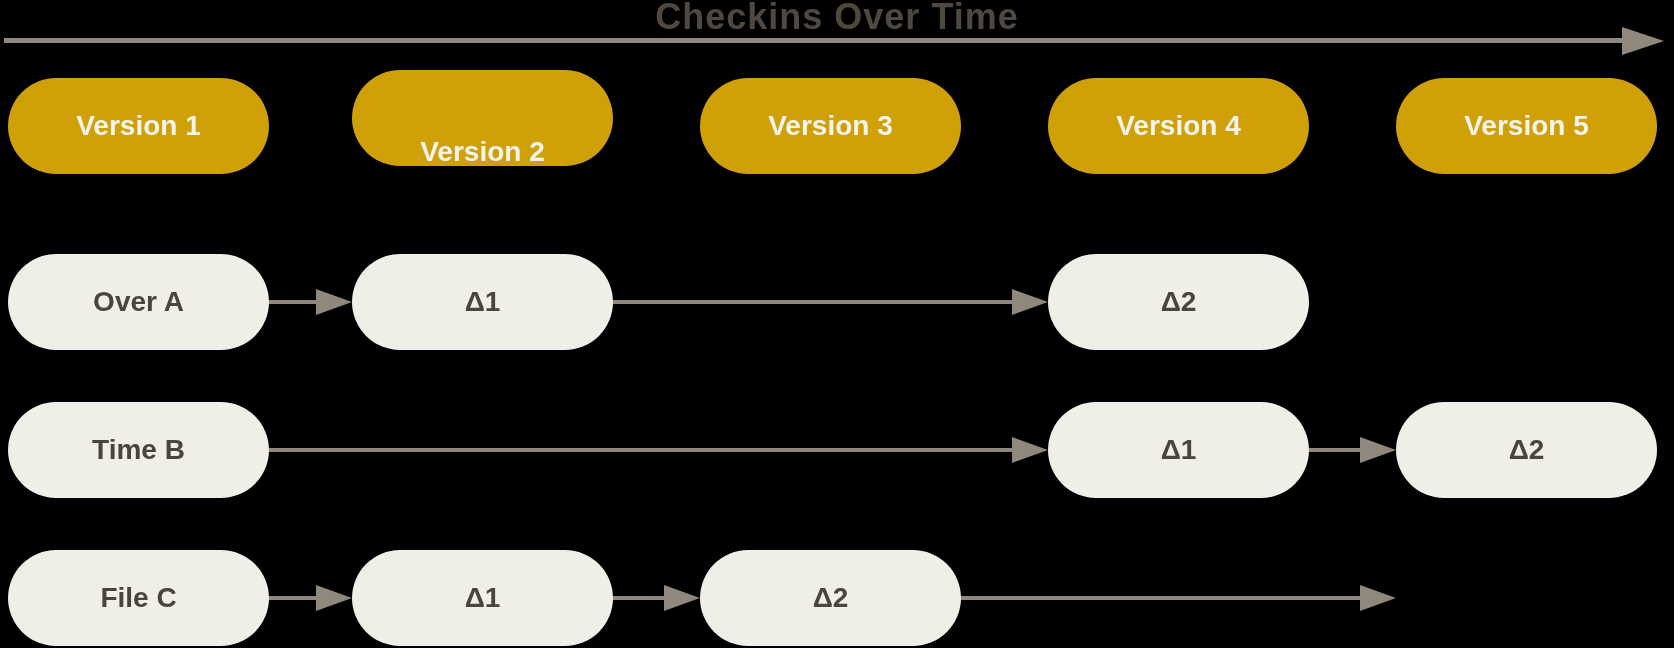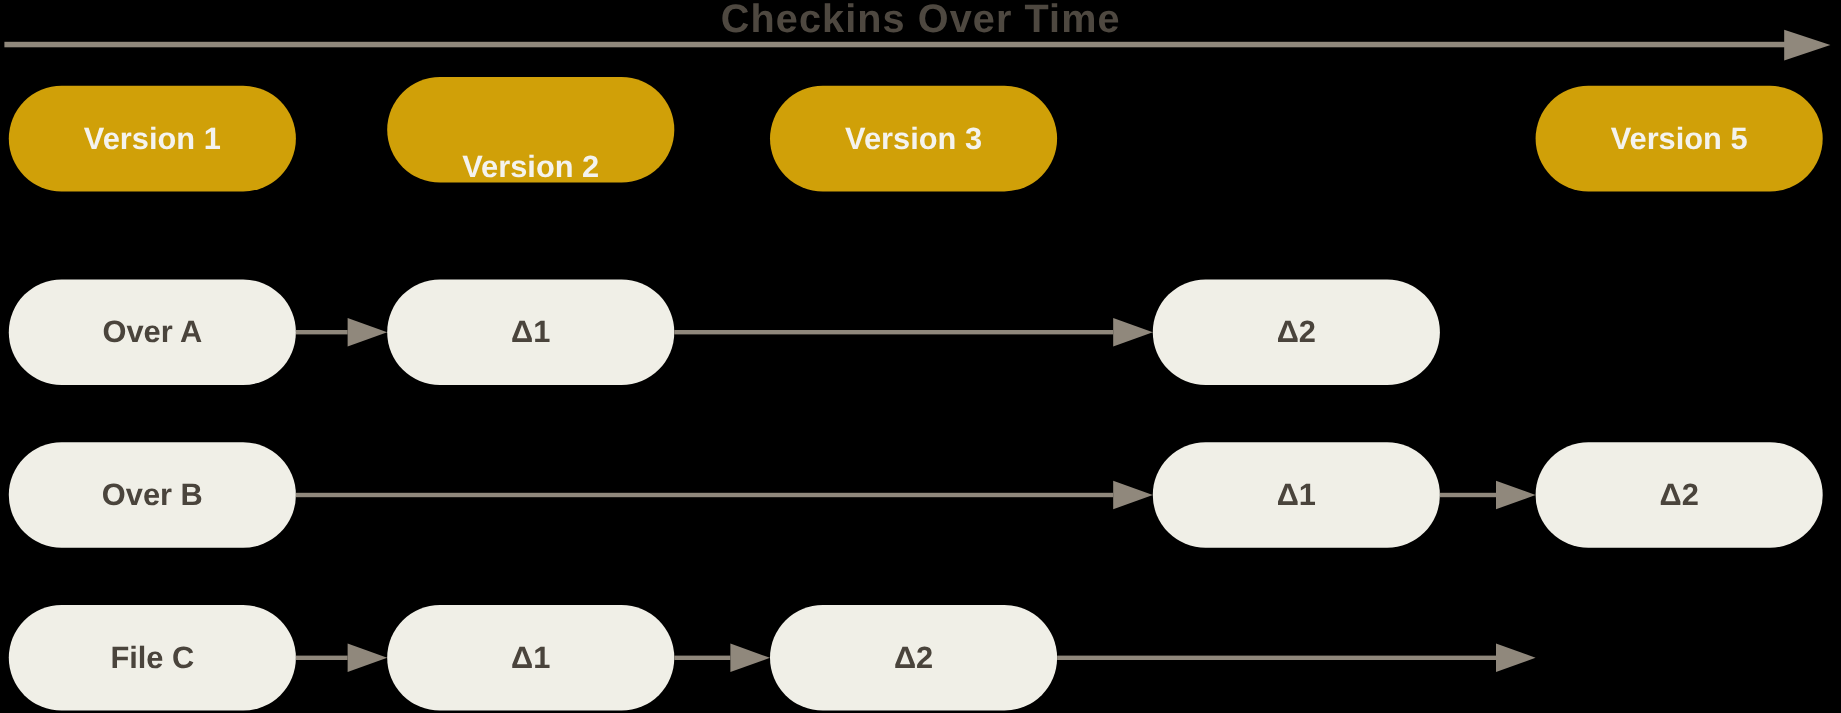--- a/index.html
+++ b/index.html
@@ -76,40 +76,43 @@
 
   <div class="pill gold" style="left:8px; top:78px;">
     <span class="pill-label">Version 1</span>
   </div>
   <div class="pill gold" style="left:352px; top:70px;align-items:flex-end;">
     <span class="pill-label">Version 2</span>
   </div>
   <div class="pill gold" style="left:700px; top:78px;">
     <span class="pill-label">Version 3</span>
   </div>
+  <div class="pill gold" style="left:1048px; top:78px;">
+    <span class="pill-label">Version 4</span>
+  </div>
   <div class="pill gold" style="left:1396px; top:78px;align-items:center;">
     <span class="pill-label">Version 5</span>
   </div>
 
   <div class="pill cream" style="left:8px; top:254px;">
     <span class="pill-label">Over A</span>
   </div>
   <div class="hline" style="left:269px; top:300px; width:47px; height:4px;"></div>
   <div class="ahead" style="left:316px; top:289px;"></div>
   <div class="pill cream" style="left:352px; top:254px;">
     <span class="pill-label">Δ1</span>
   </div>
   <div class="hline" style="left:613px; top:300px; width:399px; height:4px;"></div>
   <div class="ahead" style="left:1012px; top:289px;"></div>
   <div class="pill cream" style="left:1048px; top:254px;">
     <span class="pill-label">Δ2</span>
   </div>
 
   <div class="pill cream" style="left:8px; top:402px;">
-    <span class="pill-label">Over B</span>
+    <span class="pill-label">Time B</span>
   </div>
   <div class="hline" style="left:269px; top:448px; width:743px; height:4px;"></div>
   <div class="ahead" style="left:1012px; top:437px;"></div>
   <div class="pill cream" style="left:1048px; top:402px;">
     <span class="pill-label">Δ1</span>
   </div>
   <div class="hline" style="left:1309px; top:448px; width:51px; height:4px;"></div>
   <div class="ahead" style="left:1360px; top:437px;"></div>
   <div class="pill cream" style="left:1396px; top:402px;">
     <span class="pill-label">Δ2</span>

